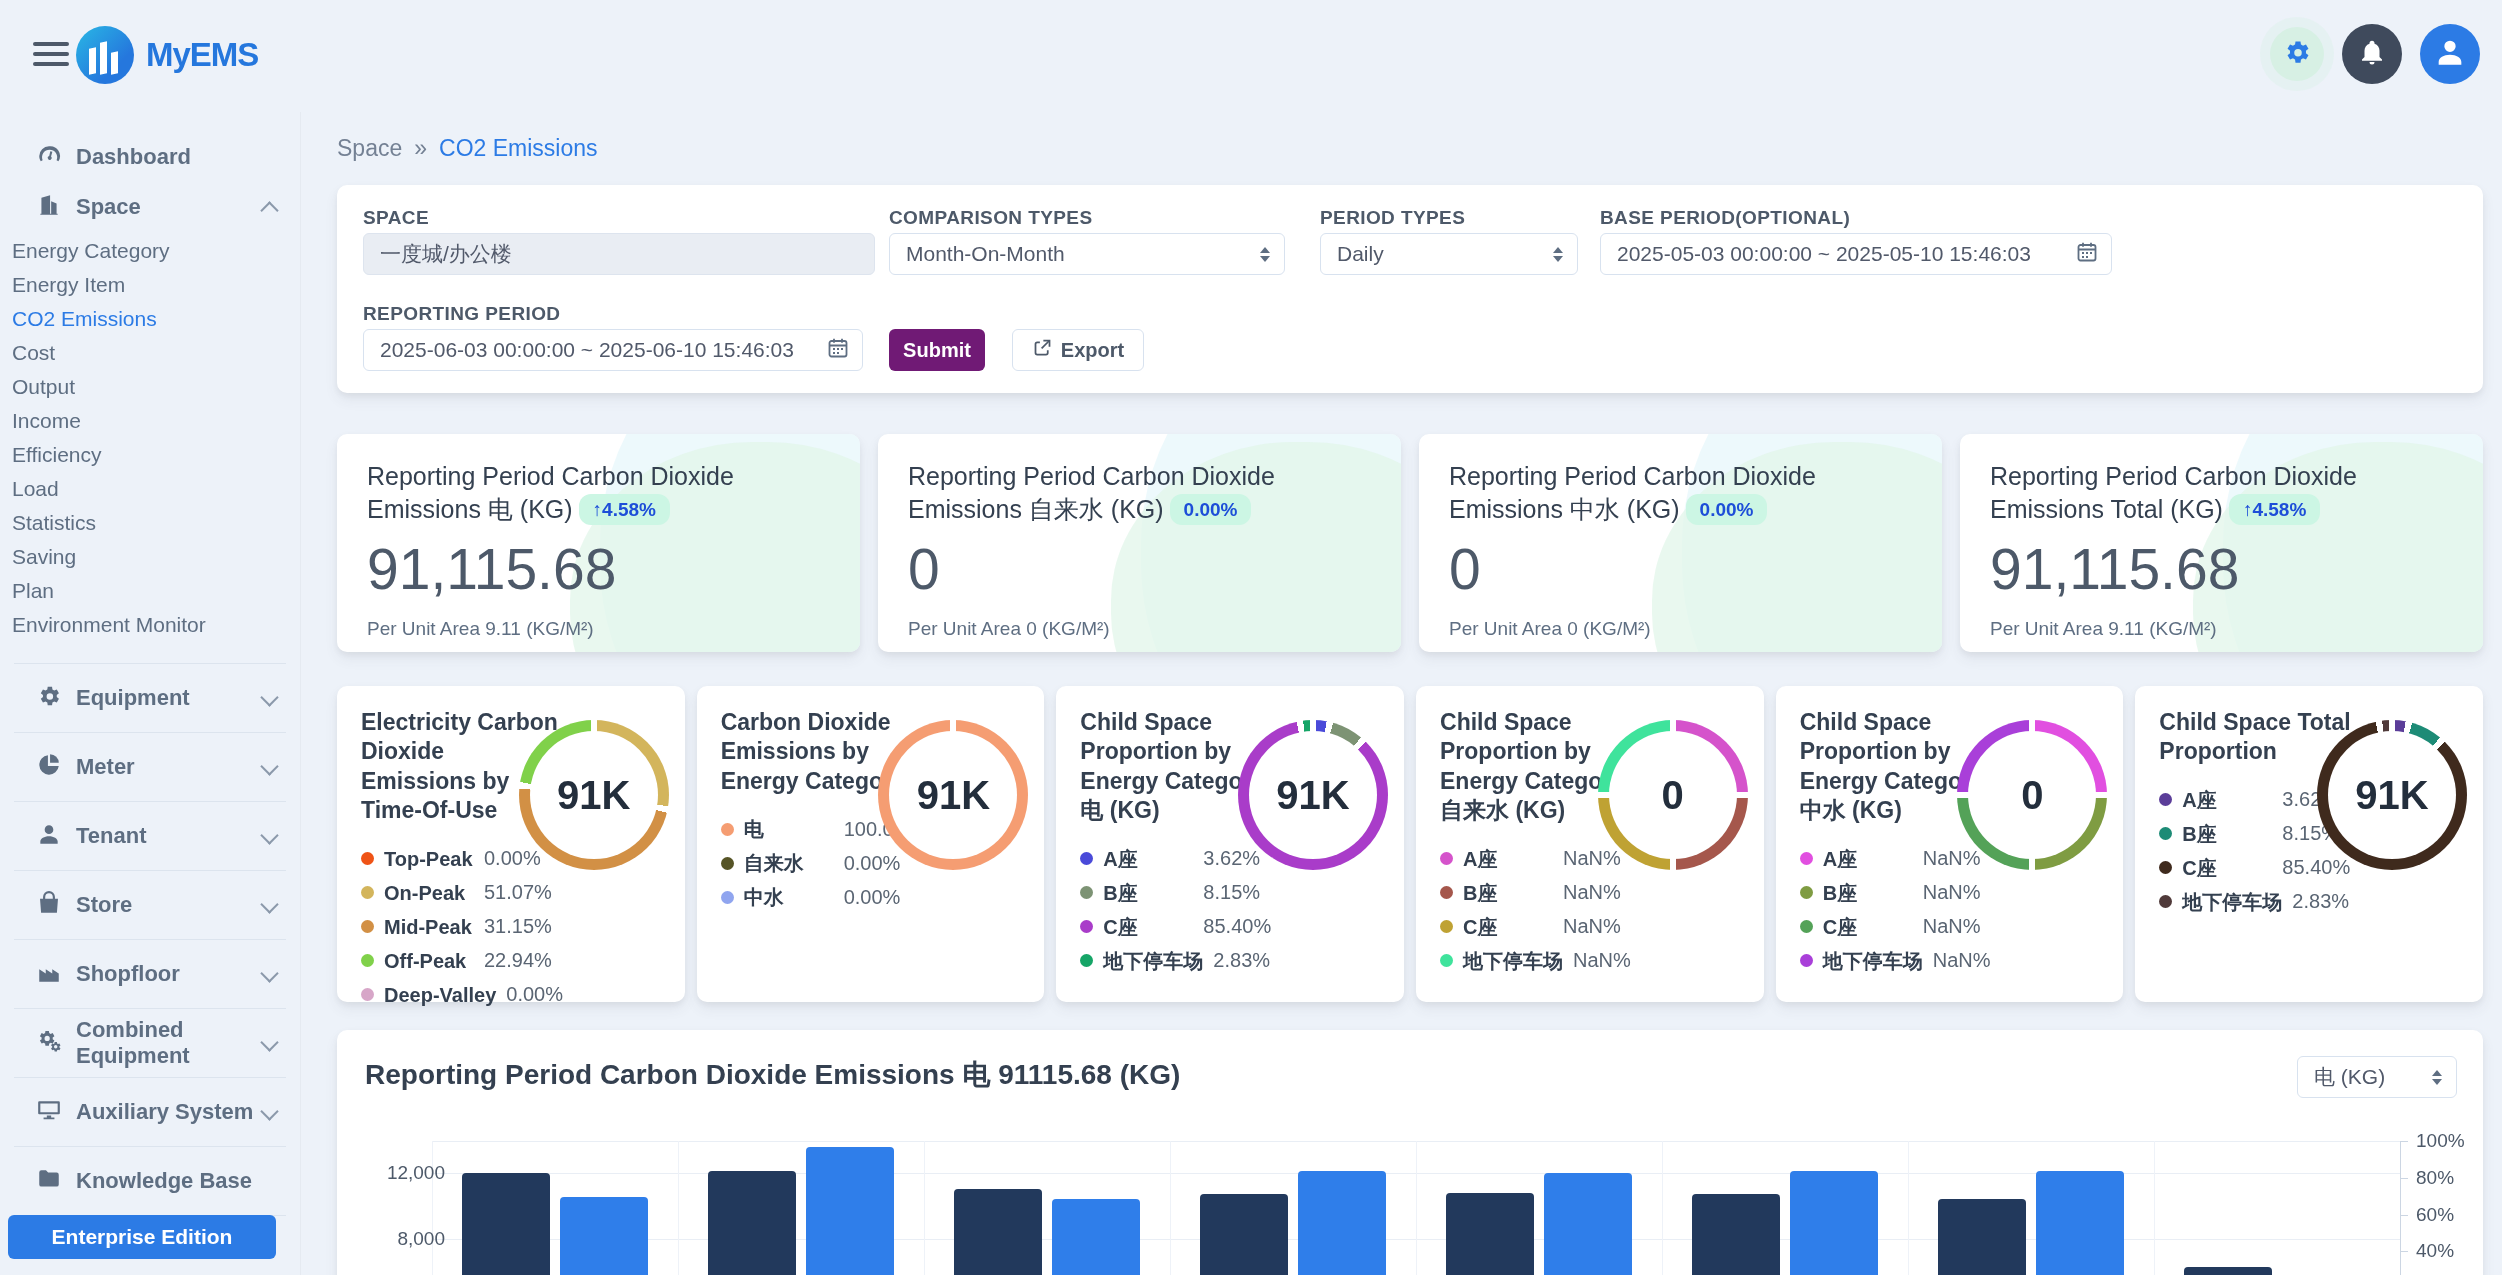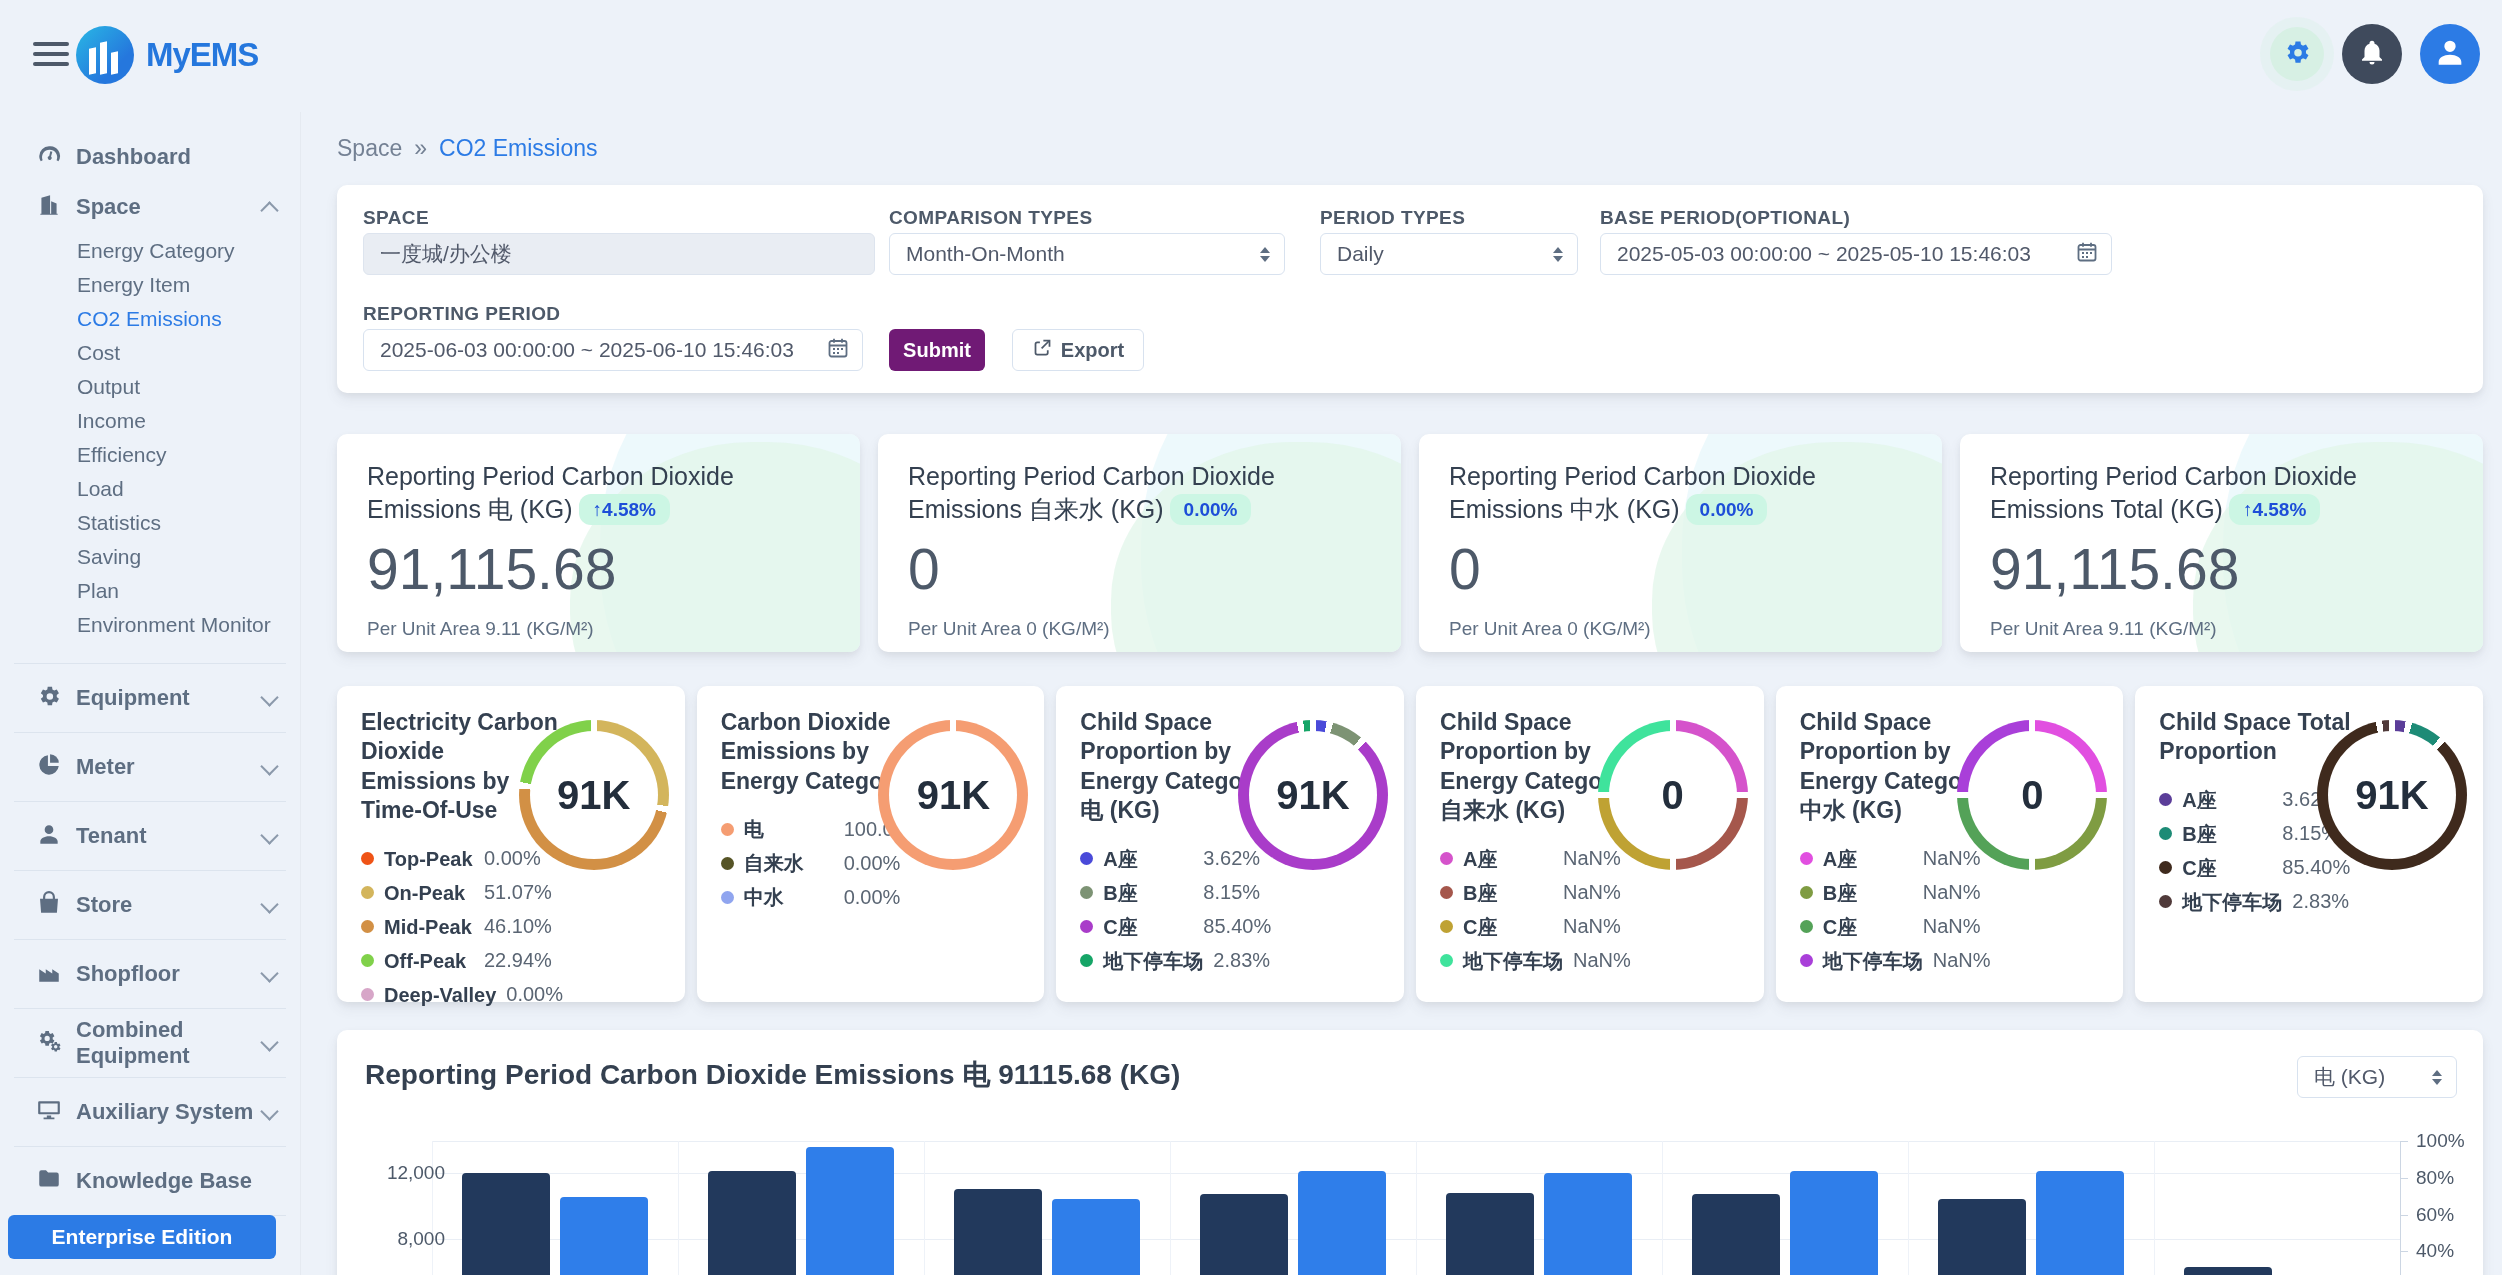--- a/index.html
+++ b/index.html
@@ -26,21 +26,21 @@
   .chip.user{width:60px;height:60px;background:#2c7be5;}
   
   .sidebar{position:absolute;left:0;top:112px;width:300px;height:1163px;background:#edf2f9;border-right:1px solid rgba(0,0,0,.03);}
   .nav-root{position:relative;height:50px;display:flex;align-items:center;padding-left:36px;gap:14px;cursor:pointer;}
   .nav-root .lbl{font-size:22px;font-weight:600;color:#5e6e82;}
   .nav-root svg{flex:0 0 auto;}
   .chev{position:absolute;right:24px;width:11px;height:11px;border-right:2px solid #8b99ab;border-bottom:2px solid #8b99ab;}
   .chev.down{transform:rotate(45deg);top:18px;}
   .chev.up{transform:rotate(-135deg);top:22px;}
   .sub-list{padding:2px 0 12px 0;}
-  .sub-item{height:34px;display:flex;align-items:center;padding-left:77px;font-size:21px;font-weight:500;color:#5e6e82;cursor:pointer;}
+  .sub-item{height:34px;display:flex;align-items:center;font-size:21px;font-weight:500;color:#5e6e82;cursor:pointer;margin-left:12px;}
   .sub-item.active{color:#2c7be5;}
   .nav-sep{height:1px;background:#dce4ee;margin:9px 14px;}
   .enterprise-btn{position:absolute;left:8px;bottom:16px;width:268px;height:44px;background:#2c7be5;color:#fff;
     font-size:21px;font-weight:700;border:none;border-radius:6px;display:flex;align-items:center;justify-content:center;cursor:pointer;}
   
   .breadcrumb{position:absolute;left:337px;top:135px;font-size:23px;color:#748194;display:flex;gap:12px;align-items:center;}
   .breadcrumb .cur{color:#2c7be5;cursor:pointer;}
   .card{background:#fff;border-radius:10px;box-shadow:0 7px 14px 0 rgba(65,69,88,.07),0 3px 6px 0 rgba(0,0,0,.05);}
   
   .filter-card{position:absolute;left:337px;top:185px;width:2146px;height:208px;}
@@ -345,21 +345,21 @@
           <span class="legend-val">0.00%</span>
         </div>
         <div class="legend-row">
           <span class="dot" style="background: rgb(211, 181, 92);"></span>
           <span class="legend-lbl">On-Peak</span>
           <span class="legend-val">51.07%</span>
         </div>
         <div class="legend-row">
           <span class="dot" style="background: rgb(210, 144, 69);"></span>
           <span class="legend-lbl">Mid-Peak</span>
-          <span class="legend-val">46.10%</span>
+          <span class="legend-val">31.15%</span>
         </div>
         <div class="legend-row">
           <span class="dot" style="background: rgb(128, 209, 74);"></span>
           <span class="legend-lbl">Off-Peak</span>
           <span class="legend-val">22.94%</span>
         </div>
         <div class="legend-row">
           <span class="dot" style="background: rgb(215, 166, 200);"></span>
           <span class="legend-lbl">Deep-Valley</span>
           <span class="legend-val">0.00%</span>

